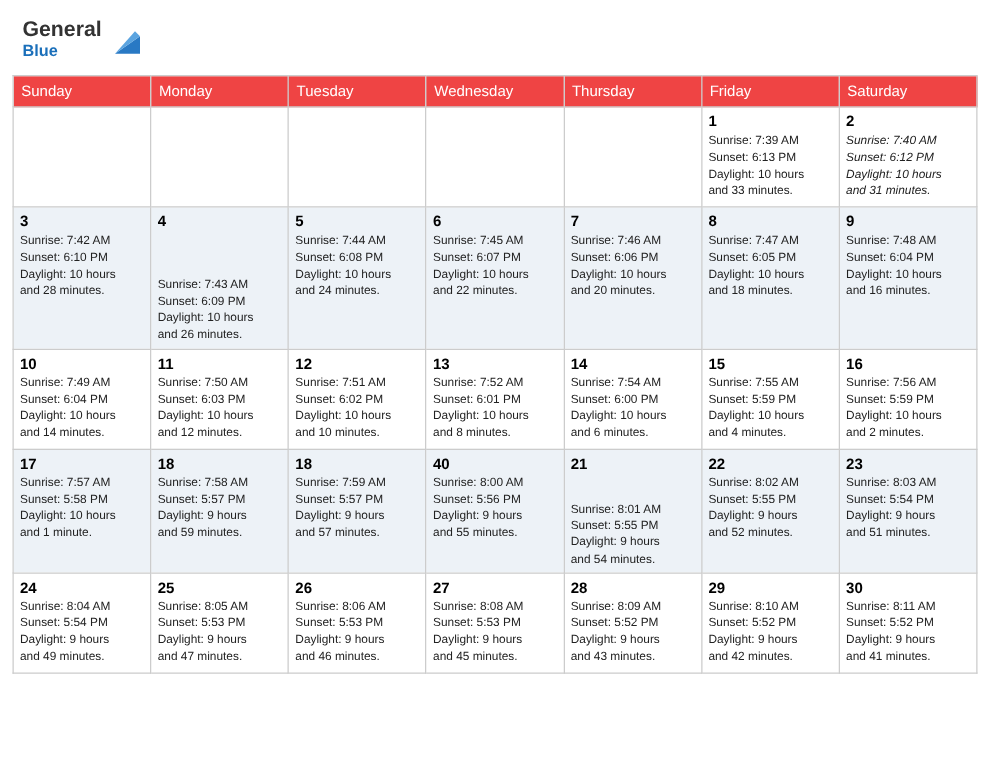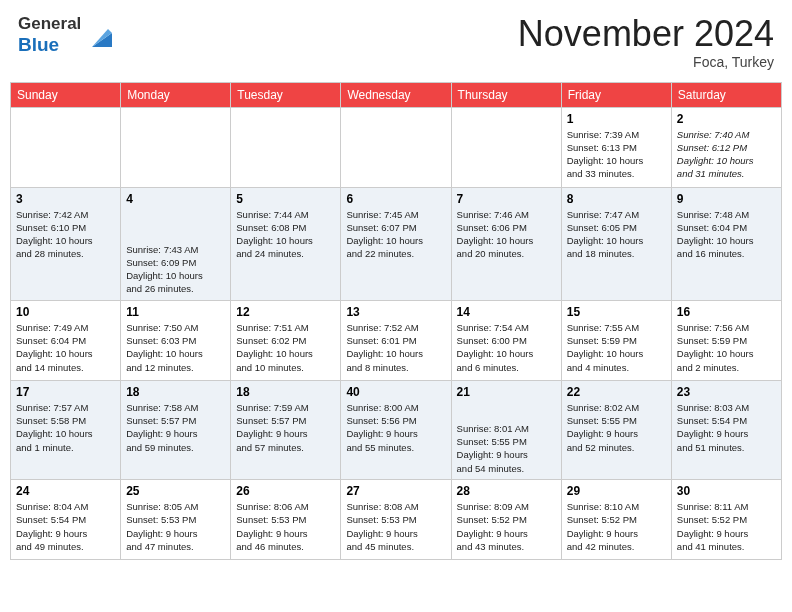--- a/index.html
+++ b/index.html
@@ -84,32 +84,28 @@
   </style>
 </head>
 <body>
 
 <div class="header">
   <div class="logo">
     <div>
       <div style="display:flex;align-items:center;">
         <div>
           <div class="logo-general" style="font-size:17px;font-weight:bold;line-height:1.15;">General</div>
-          <div class="logo-blue" style="font-size:19px;font-weight:bold;line-height:1.15;">Blue</div>
+          <div class="logo-blue" style="font-size:13px;font-weight:bold;line-height:1.15;">Blue</div>
         </div>
         <svg width="32" height="32" viewBox="0 0 32 32" style="margin-left:3px;">
           <polygon points="8,28 28,14 28,28" fill="#2979c4"></polygon>
           <polygon points="8,28 24,10 28,14" fill="#5ba4e0"></polygon>
         </svg>
       </div>
     </div>
-  </div>
-  <div class="title-block">
-    <div class="month-year">November 2024</div>
-    <div class="location">Foca, Turkey</div>
   </div>
 </div>
 
 <table class="calendar">
   <thead>
     <tr>
     <th>Sunday</th>
         <th>Monday</th>
         <th>Tuesday</th>
         <th>Wednesday</th>

